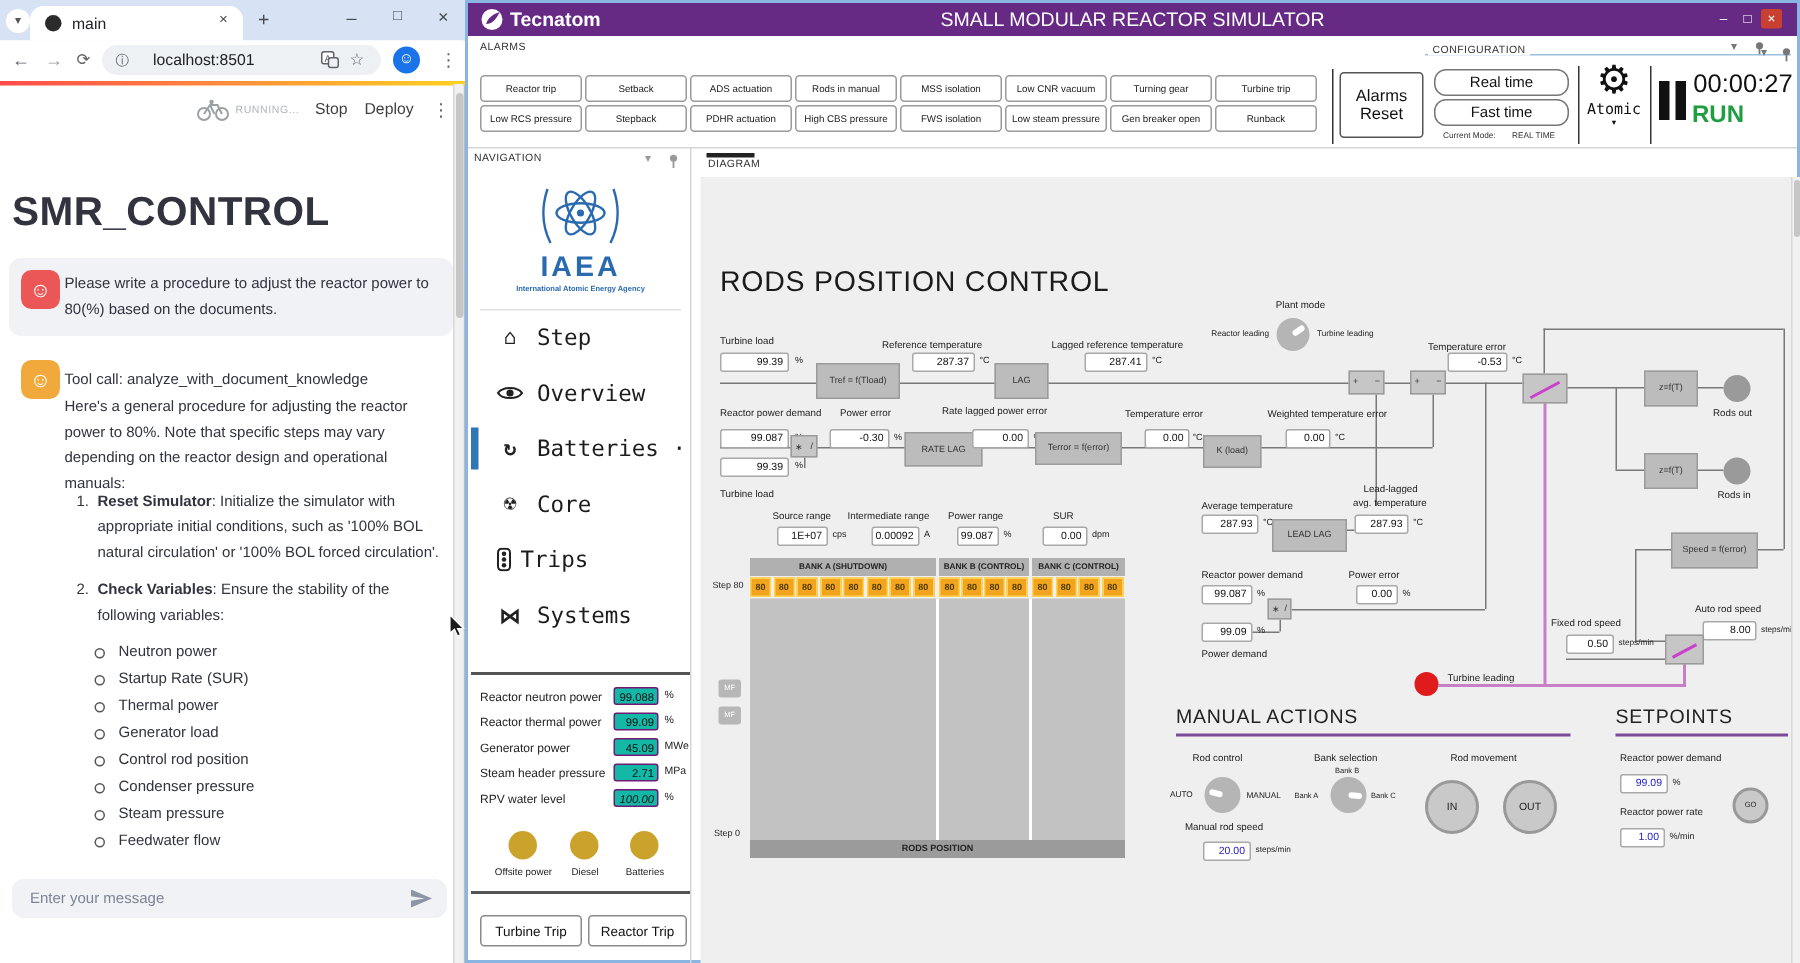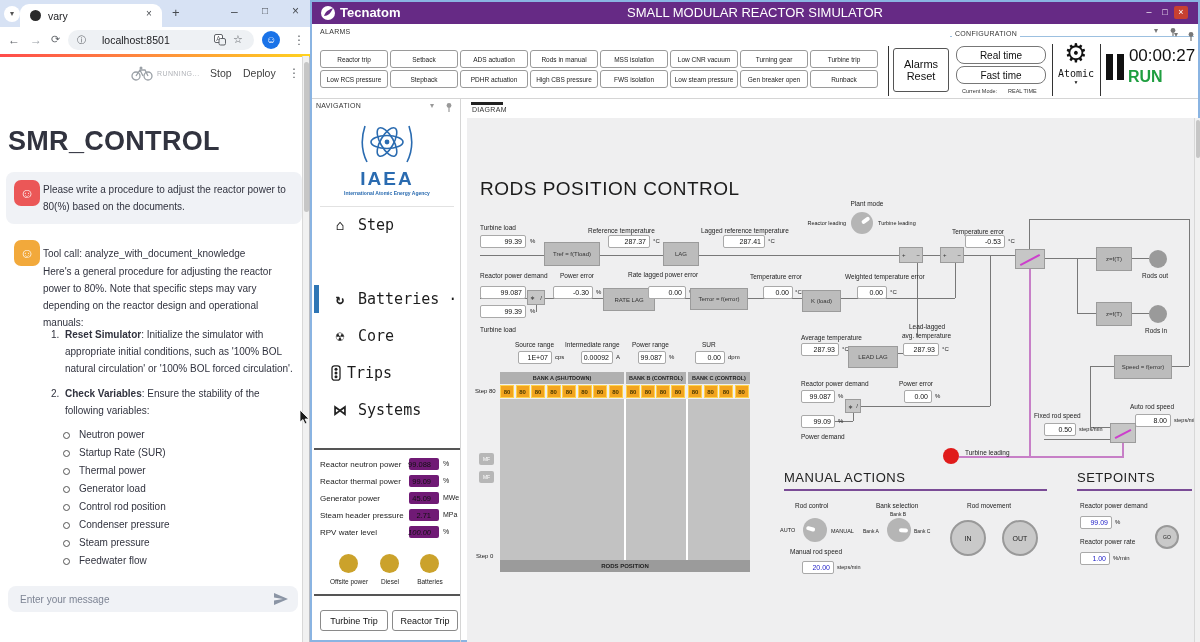--- a/index.html
+++ b/index.html
@@ -26,21 +26,21 @@
   .titlebar{position:absolute;left:0;top:0;width:886px;height:22px;background:#662a85;color:#fff;}
   .winbtn{position:absolute;width:14px;height:13px;top:4px;color:#fff;font-size:9px;text-align:center;line-height:13px;}
   .alarmbtn{position:absolute;width:66px;height:16px;background:#fff;border:1px solid #9a9a9a;border-radius:3px;font-size:6.5px;color:#222;display:flex;align-items:center;justify-content:center;}
   .hdr7{font-size:7px;color:#333;letter-spacing:.3px;}
   .cfgbtn{position:absolute;width:88px;height:16px;background:#fff;border:1px solid #777;border-radius:8px;font-size:10px;color:#111;display:flex;align-items:center;justify-content:center;}
   .vsep{position:absolute;width:1px;background:#333;}
   .navitem{position:absolute;left:2px;width:146px;height:32px;display:flex;align-items:center;font-family:"DejaVu Sans Mono",monospace;font-size:15px;color:#1c1c1c;}
   .navitem .nicon{width:24px;margin-left:14px;text-align:center;font-size:14px;color:#222;}
   .navitem .nlabel{margin-left:6px;}
   .tlm-lbl{position:absolute;font-size:8px;color:#222;white-space:nowrap;}
-  .tlm-box{position:absolute;width:30px;height:12px;background:#eab308;border:6px solid #701a75;border-radius:2px;font-size:7.5px;color:#111;display:flex;align-items:center;justify-content:flex-end;padding:0 2px;box-sizing:border-box;}
+  .tlm-box{position:absolute;width:30px;height:12px;background:#14b8a6;border:1px solid #701a75;border-radius:2px;font-size:7.5px;color:#111;display:flex;align-items:center;justify-content:flex-end;padding:0 2px;box-sizing:border-box;}
   .tlm-un{position:absolute;font-size:7px;color:#222;}
   .pwr-circle{position:absolute;width:19px;height:19px;border-radius:50%;background:#cba22b;}
   .tripbtn{position:absolute;height:19px;background:#fff;border:1px solid #8a8a8a;border-radius:3px;font-size:9px;color:#111;display:flex;align-items:center;justify-content:center;}
   
   .canvas{position:absolute;left:155px;top:116px;width:727px;height:524px;background:#efeff0;}
   .lb{position:absolute;font-size:6.5px;color:#222;white-space:nowrap;}
   .vb{position:absolute;height:13px;background:#fff;border:1px solid #a9a9a9;border-radius:2px;font-size:7px;color:#111;display:flex;align-items:center;justify-content:flex-end;padding:0 3px;box-sizing:border-box;white-space:nowrap;}
   .un{position:absolute;font-size:6px;color:#222;white-space:nowrap;}
   .gb{position:absolute;background:#bcbcbc;border:1px solid #9b9b9b;color:#333;font-size:6px;display:flex;align-items:center;justify-content:center;text-align:center;white-space:nowrap;}
   .hl{position:absolute;background:#787878;height:1px;}
@@ -64,21 +64,21 @@
 </head>
 <body>
 
 <div class="stage">
 
   <section class="browser">
     <div class="tabbar">
       <div class="ab" style="left:4px;top:6px;width:16px;height:16px;background:#fff;border-radius:8px;text-align:center;font-size:8px;color:#555;line-height:16px;">▾</div>
       <div class="tab">
         <span class="ab" style="left:10px;top:6px;width:11px;height:11px;border-radius:50%;background:#2b2b2b;"></span>
-        <span style="margin-left:28px;font-size:10.5px;color:#202124;">vary</span>
+        <span style="margin-left:28px;font-size:10.5px;color:#202124;">main</span>
         <span class="ab btn-ghost" style="left:126px;top:5px;font-size:10px;">×</span>
       </div>
       <span class="ab btn-ghost" style="left:172px;top:6px;font-size:13px;">+</span>
       <span class="ab btn-ghost" style="left:231px;top:6px;">–</span>
       <span class="ab btn-ghost" style="left:262px;top:6px;font-size:10px;">□</span>
       <span class="ab btn-ghost" style="left:292px;top:5px;">×</span>
     </div>
     <div class="addrbar">
       <span class="ab" style="left:8px;top:6px;font-size:12px;color:#5f6368;">←</span>
       <span class="ab" style="left:30px;top:6px;font-size:12px;color:#9aa0a6;">→</span>
@@ -253,20 +253,27 @@
       </g>
       <circle cx="28" cy="24" r="2.4" fill="#2a6bb0"></circle>
     </svg>
     <div class="ab" style="left:0;top:166px;width:150px;text-align:center;font-size:19px;font-weight:bold;color:#2a6bb0;letter-spacing:2px;">IAEA</div>
     <div class="ab" style="left:0;top:188px;width:150px;text-align:center;font-size:5px;font-weight:bold;color:#2a6bb0;">International Atomic Energy Agency</div>
     <div class="hl" style="left:8px;top:204px;width:134px;background:#e2e2e2;"></div>
 
     <div class="navitem" style="top:207px;">
       <span class="nicon">⌂</span>
       <span class="nlabel">Step</span>
+    </div>
+    <div class="navitem" style="top:244px;">
+      <svg class="nicon" style="margin-left:14px;" width="18" height="12" viewBox="0 0 18 12">
+          <path d="M1 6 C4 1.5, 14 1.5, 17 6 C14 10.5, 4 10.5, 1 6 Z" fill="none" stroke="#222" stroke-width="1.4"></path>
+          <circle cx="9" cy="6" r="2.4" fill="#222"></circle>
+        </svg>
+      <span class="nlabel">Overview</span>
     </div>
     <div class="navitem" style="top:281px;">
       <div class="ab" style="left:0;top:2px;width:5px;height:28px;background:#2f76b5;"></div>
       <span class="nicon" style="font-weight:bold;">↻</span>
       <span class="nlabel">Batteries ·</span>
     </div>
     <div class="navitem" style="top:318px;">
       <span class="nicon">☢</span>
       <span class="nlabel">Core</span>
     </div>

